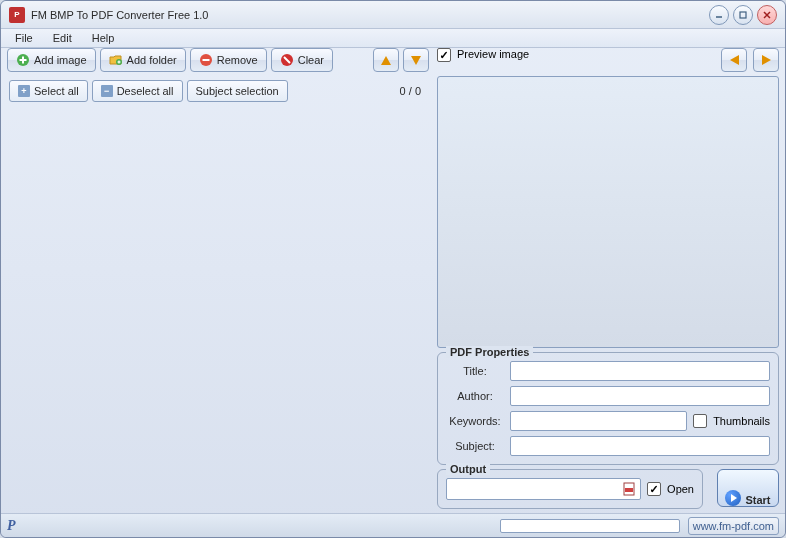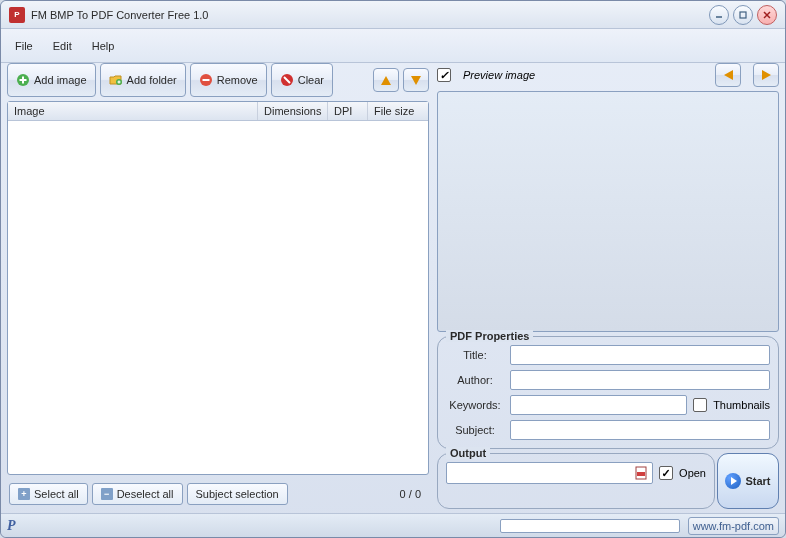--- a/index.html
+++ b/index.html
@@ -5,63 +5,63 @@
 * { box-sizing: border-box; margin: 0; padding: 0; font-family: Tahoma, Arial, sans-serif; font-size: 11px; }
 body { background: #d4dce8; width: 786px; height: 538px; overflow: hidden; }
 .window { width: 786px; height: 538px; background: linear-gradient(to bottom, #e8eef8 0%, #d8e0ee 100%); border: 1px solid #7a8aa8; border-radius: 6px; display: flex; flex-direction: column; }
 .titlebar { height: 28px; display: flex; align-items: center; padding: 0 8px; background: linear-gradient(to bottom, #f0f4fa, #dce4f0); border-radius: 6px 6px 0 0; border-bottom: 1px solid #b8c4d8; }
 .titlebar .app-icon { width: 16px; height: 16px; background: #c03030; border-radius: 2px; margin-right: 6px; display: flex; align-items: center; justify-content: center; color: #fff; font-size: 8px; font-weight: bold; }
 .titlebar .title { flex: 1; color: #2a2a2a; }
 .win-controls { display: flex; gap: 4px; }
 .win-btn { width: 20px; height: 20px; border: 1px solid #8098b8; border-radius: 50%; background: linear-gradient(to bottom, #fafcff, #d8e2f0); display: flex; align-items: center; justify-content: center; cursor: pointer; }
 .win-btn svg { width: 10px; height: 10px; }
 .win-close { background: linear-gradient(to bottom, #ffd8d8, #f8b0b0); border-color: #c06060; }
-.menubar { height: 34px; display: flex; align-items: center; padding: 0 4px; background: linear-gradient(to bottom, #eef2fa, #e0e8f4); border-bottom: 1px solid #b8c4d8; }
+.menubar { height: 19px; display: flex; align-items: center; padding: 0 4px; background: linear-gradient(to bottom, #eef2fa, #e0e8f4); border-bottom: 1px solid #b8c4d8; }
 .menu-item { padding: 3px 10px; color: #2a2a2a; cursor: pointer; }
 .left-panel { flex: 1; display: flex; flex-direction: column; gap: 4px; min-width: 0; }
 .right-panel { width: 342px; display: flex; flex-direction: column; gap: 4px; }
 .main-area { flex: 1; display: flex; padding: 0 6px 4px 6px; gap: 8px; min-height: 0; }
 .toolbar { display: flex; gap: 4px; align-items: center; }
-.tbtn { height: 24px; padding: 16px 8px; border: 1px solid #8aa0c0; border-radius: 4px; background: linear-gradient(to bottom, #f8faff 0%, #e8eef8 48%, #d8e0ee 52%, #e4ecf6 100%); display: flex; align-items: center; gap: 4px; cursor: pointer; color: #2a2a2a; }
+.tbtn { height: 24px; padding: 6px 8px; border: 1px solid #8aa0c0; border-radius: 4px; background: linear-gradient(to bottom, #f8faff 0%, #e8eef8 48%, #d8e0ee 52%, #e4ecf6 100%); display: flex; align-items: center; gap: 4px; cursor: pointer; color: #2a2a2a; }
 .tbtn.icon-only { width: 26px; padding: 0; justify-content: center; }
 .icon-svg { width: 14px; height: 14px; flex: none; }
 .list-frame { flex: 1; background: #fff; border: 1px solid #8aa0c0; border-radius: 3px; display: flex; flex-direction: column; min-height: 0; }
 .list-header { display: flex; background: linear-gradient(to bottom, #f4f6fa, #dce4f0); border-bottom: 1px solid #b8c4d8; }
 .col { padding: 3px 6px; border-right: 1px solid #c8d0de; color: #2a2a2a; }
 .col-image { flex: 1; }
 .col-dim { width: 70px; }
 .col-dpi { width: 40px; }
 .col-size { width: 60px; border-right: none; }
 .list-body { flex: 1; }
 .counter-row { display: flex; align-items: center; gap: 4px; padding: 4px 2px; }
 .counter-row .spacer { flex: 1; }
 .counter { color: #2a2a2a; padding-right: 6px; }
 .sbtn { height: 22px; padding: 0 8px; border: 1px solid #8aa0c0; border-radius: 3px; background: linear-gradient(to bottom, #f8faff, #e4ecf6); display: flex; align-items: center; gap: 4px; cursor: pointer; color: #2a2a2a; }
 .small-icon { width: 12px; height: 12px; background: #80a0c8; display: flex; align-items: center; justify-content: center; color: #fff; font-size: 9px; font-weight: bold; border-radius: 1px; }
-.preview-row { display: flex; align-items: center; gap: 12px; font-style: italic; }
+.preview-row { display: flex; gap: 6px; }
 .checkbox { width: 14px; height: 14px; border: 1px solid #606060; border-radius: 2px; background: #fff; display: flex; align-items: center; justify-content: center; cursor: pointer; }
 .checkbox.checked::after { content: '✓'; font-size: 11px; color: #000; font-weight: bold; }
 .preview-area { flex: 1; background: linear-gradient(to bottom, #e4ecf6, #d4dce8); border: 1px solid #8aa0c0; border-radius: 3px; min-height: 200px; }
-.fieldset { border: 1px solid #98a8c0; border-radius: 12px; padding: 8px 8px 8px 8px; position: relative; background: transparent; }
+.fieldset { border: 1px solid #98a8c0; border-radius: 6px; padding: 8px 8px 8px 8px; position: relative; background: transparent; }
 .fieldset-legend { position: absolute; top: -7px; left: 8px; background: #dce4f0; padding: 0 4px; font-weight: bold; color: #2a2a2a; }
 .form-row { display: flex; align-items: center; gap: 6px; margin-bottom: 5px; }
 .form-row:last-child { margin-bottom: 0; }
 .form-label { width: 58px; text-align: center; color: #2a2a2a; }
 .form-input { flex: 1; height: 20px; border: 1px solid #8aa0c0; background: #fff; padding: 0 4px; border-radius: 2px; }
 .output-row { display: flex; align-items: center; gap: 6px; justify-content: center; }
 .output-field { flex: 1; height: 22px; border: 1px solid #8aa0c0; background: #fff; border-radius: 2px; display: flex; align-items: center; padding: 0 4px; }
 .output-field .pdf-icon { margin-left: auto; width: 14px; height: 14px; }
-.start-btn { width: 62px; height: 56px; border: 1px solid #6080b0; border-radius: 11px; background: linear-gradient(to bottom, #f0f8ff, #c8d8f0); display: flex; align-items: center; justify-content: center; gap: 4px; cursor: pointer; color: #2a2a2a; font-weight: bold; }
+.start-btn { width: 62px; height: 38px; border: 1px solid #6080b0; border-radius: 6px; background: linear-gradient(to bottom, #f0f8ff, #c8d8f0); display: flex; align-items: flex-end; justify-content: center; gap: 4px; cursor: pointer; color: #2a2a2a; font-weight: bold; }
 .start-btn .play { width: 16px; height: 16px; border-radius: 50%; background: radial-gradient(circle at 30% 30%, #60a0ff, #2060c0); display: flex; align-items: center; justify-content: center; }
 .start-btn .play::after { content: ''; border-left: 6px solid #fff; border-top: 4px solid transparent; border-bottom: 4px solid transparent; margin-left: 2px; }
 .statusbar { height: 24px; background: linear-gradient(to bottom, #e4ecf6, #d0dae8); border-top: 1px solid #b8c4d8; display: flex; align-items: center; padding: 0 6px; gap: 8px; border-radius: 0 0 6px 6px; }
 .statusbar .pp { font-style: italic; font-weight: bold; color: #4060a0; font-size: 14px; font-family: Georgia, serif; }
 .progress { flex: 0 0 180px; height: 14px; border: 1px solid #8aa0c0; background: #fff; border-radius: 2px; margin-left: auto; }
 .url-btn { padding: 2px 4px; border: 1px solid #8aa0c0; border-radius: 3px; background: linear-gradient(to bottom, #f0f4fa, #dae2ee); color: #406090; cursor: pointer; }
-.right-outer { display:flex; gap:2px; }
+.right-outer { display:flex; gap:14px; }
 .right-outer .fieldset { flex:1; }
 .arrow-up, .arrow-down, .arrow-left, .arrow-right { width:0; height:0; }
 .arrow-up { border-left:5px solid transparent; border-right:5px solid transparent; border-bottom:9px solid #e09000; }
 .arrow-down { border-left:5px solid transparent; border-right:5px solid transparent; border-top:9px solid #e09000; }
 .arrow-left { border-top:5px solid transparent; border-bottom:5px solid transparent; border-right:9px solid #e09000; }
 .arrow-right { border-top:5px solid transparent; border-bottom:5px solid transparent; border-left:9px solid #e09000; }
 </style>
 </head>
 <body>
 
@@ -131,29 +131,20 @@
         </div>
         <div style="flex:1"></div>
         <div class="tbtn icon-only">
             <span class="arrow-up"></span>
           </div>
         <div class="tbtn icon-only">
             <span class="arrow-down"></span>
           </div>
       </div>
 
-      <div class="list-frame">
-        <div class="list-header">
-          <div class="col col-image">Image</div>
-          <div class="col col-dim">Dimensions</div>
-          <div class="col col-dpi">DPI</div>
-          <div class="col col-size">File size</div>
-        </div>
-        <div class="list-body"></div>
-      </div>
 
       <div class="counter-row">
         <div class="sbtn">
             <span class="small-icon">+</span>
             <span>Select all</span>
           </div>
         <div class="sbtn">
             <span class="small-icon">−</span>
             <span>Deselect all</span>
           </div>

